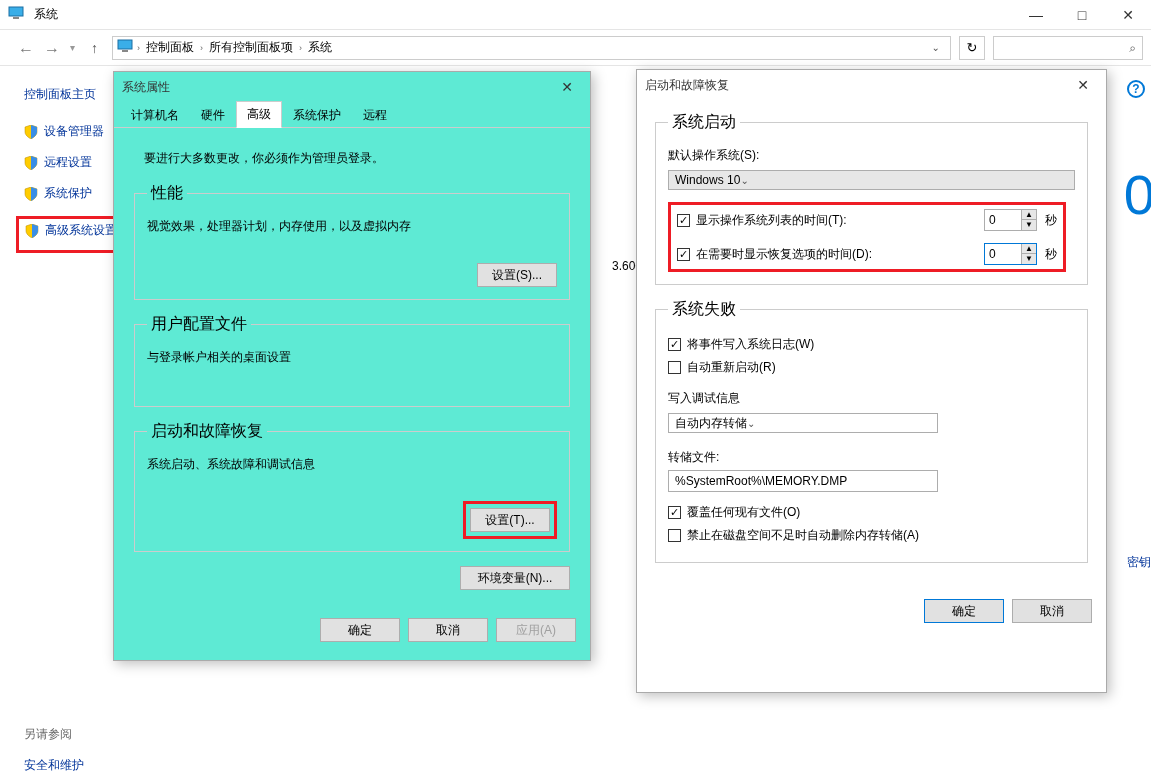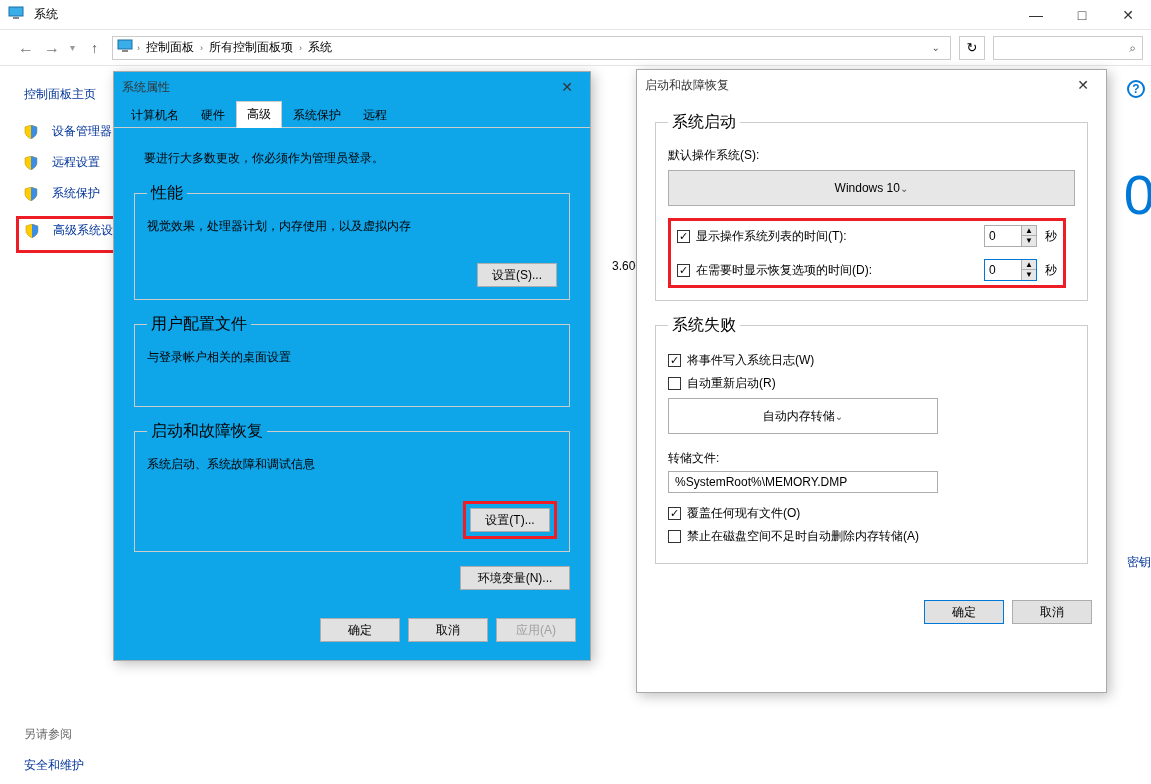--- a/index.html
+++ b/index.html
@@ -48,37 +48,37 @@
     margin-right:8px; font-size:13px;
   }
   .search-box {
     width:150px; height:24px; border:1px solid #ccc; display:flex;align-items:center;justify-content:flex-end;
     color:#666; padding:0 6px;
   }
 
   .main-row { display:flex; position:relative; height: calc(784px - 30px - 36px);}
   .sidebar { width: 200px; padding: 20px 0 13px 24px; }
   .sidebar .sb-title { color:#003399; margin-bottom:20px; }
-  .sb-item { display:flex; align-items:center; gap:14px; margin-bottom:14px; color:#003399;}
+  .sb-item { display:flex; align-items:center; gap:6px; margin-bottom:14px; color:#003399;}
   .shield-icon {
     width:14px;height:14px;display:inline-flex;align-items:center;justify-content:center;
   }
   .red-box { border:3px solid #ee1c25; }
   .sb-highlight { padding:3px 6px; margin-left:-8px; display:inline-flex; }
 
   .see-also-block { position:absolute; left:24px; top:660px; }
   .see-also-title { color:#6a6a6a; margin-bottom:14px; }
   .see-also-link { color:#003399; }
 
   .content-area { flex:1; position:relative; padding:18px;}
 
   
   .dlg-sysprops {
     position:absolute; left:113px; top:71px; width:478px; height:590px;
-    background:#0ea5e9; border:1px solid #aaa;
+    background:#5eead4; border:1px solid #aaa;
     box-shadow: 3px 3px 12px rgba(0,0,0,.25);
   }
   .dlg-title-row {
     display:flex;align-items:center; height:30px; padding:0 8px;
     font-size:12px; color:#333;
   }
   .dlg-close {
     margin-left:auto; width:30px; text-align:center; font-size:14px; color:#333;
   }
   .tabs-row {
@@ -116,22 +116,22 @@
   .dlg-footer { display:flex; justify-content:flex-end; gap:8px; padding: 12px 14px 14px 0; border-top:0; }
 
   
   .dlg-startup {
     position:absolute; left:636px; top:69px; width:471px; height:624px;
     background:#fff; border:1px solid #aaa;
     box-shadow: 3px 3px 12px rgba(0,0,0,.25);
   }
   .dlg-startup .dlg-body { padding: 12px 18px 10px 18px; }
   .select {
-    width:100%; height:36px; border:1px solid #adadad; background:#e7e7e7;
-    display:flex;align-items:center; padding:0 6px; justify-content:center;
+    width:100%; height:20px; border:1px solid #adadad; background:#e7e7e7;
+    display:flex;align-items:center; padding:0 6px; justify-content:flex-start;
     font-size:12px;
   }
   .select.white { background:#fff; }
   .row { display:flex; align-items:center; margin:6px 0;}
   .chk { width:13px;height:13px; border:1px solid #333; margin-right:6px;
     display:inline-flex;align-items:center;justify-content:center; font-size:10px; line-height:1;}
   .chk.checked::after { content:"✓"; color:#000; font-size:11px; position:relative; top:0px;}
   .spin-wrap {
     display:inline-flex; align-items:center; border:1px solid #adadad; height:22px;
     background:#fff;
@@ -388,20 +388,21 @@
       <legend>系统失败</legend>
       <div class="row">
         <span class="chk checked"></span>
         <span>将事件写入系统日志(W)</span>
       </div>
       <div class="row">
         <span class="chk"></span>
         <span>自动重新启动(R)</span>
       </div>
 
+      <div style="margin:14px 0 6px 0">写入调试信息</div>
       <div class="select white" style="width:270px">
         <span>自动内存转储</span>
         <span style="font-size:10px;color:#555">⌄</span>
       </div>
 
       <div style="margin:16px 0 4px 0">转储文件:</div>
       <div class="textinput" style="width:270px">
         <span>%SystemRoot%\MEMORY.DMP</span>
       </div>
 

